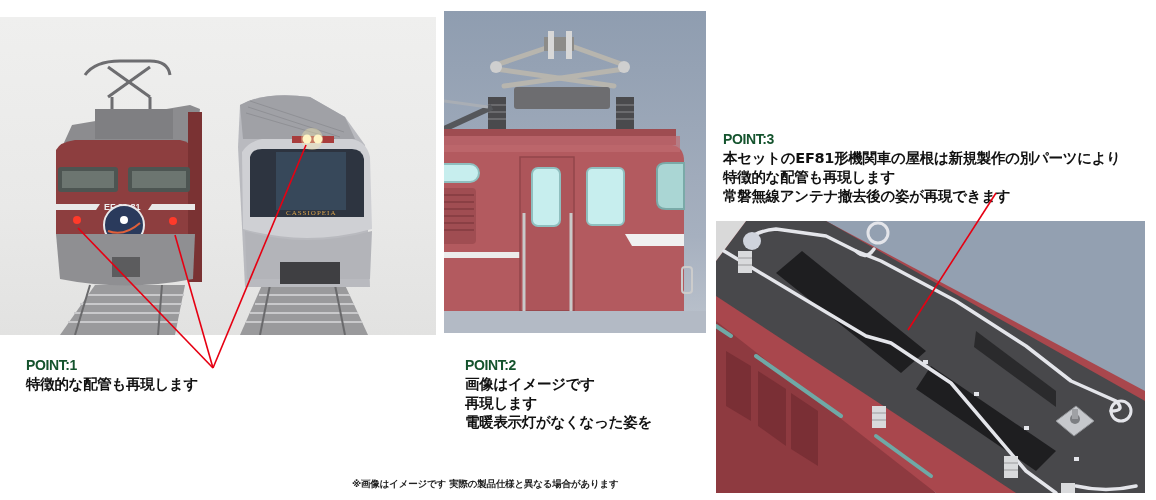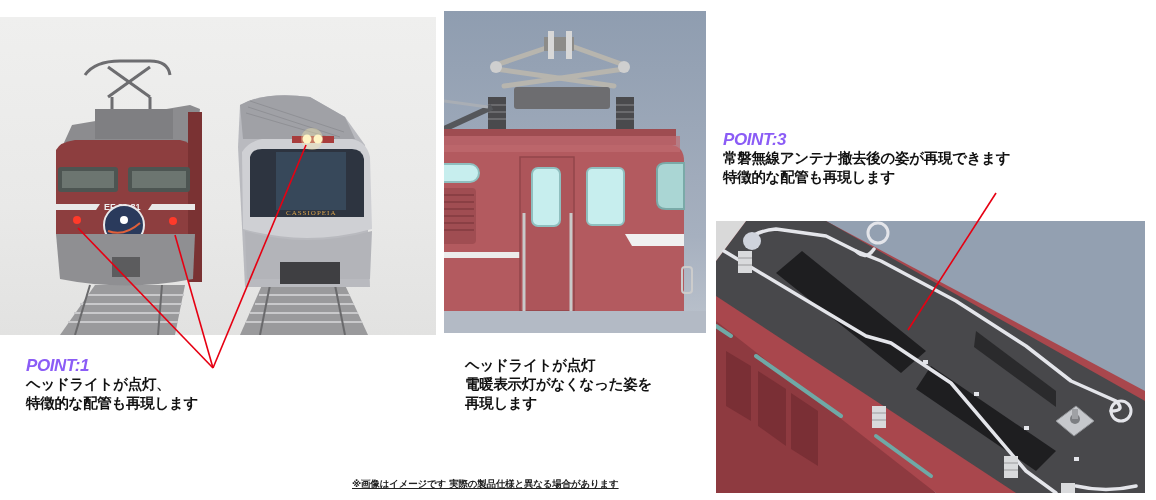--- a/index.html
+++ b/index.html
@@ -5,27 +5,27 @@
   * { margin:0; padding:0; box-sizing:border-box; }
   html, body { width:1156px; height:500px; background:#ffffff; overflow:hidden; }
   body { position:relative; font-family:"DejaVu Sans", "Liberation Sans", sans-serif; }
 
   .panel { position:absolute; overflow:hidden; }
   #photo1 { left:0; top:17px; width:436px; height:318px; background:linear-gradient(180deg,#efefee 0%,#e9e9e8 60%,#e2e2e1 100%); }
   #render2 { left:444px; top:11px; width:262px; height:322px; background:linear-gradient(180deg,#8f9db0 0%,#a6b0bf 70%,#bcc3cd 100%); }
   #render3 { left:716px; top:221px; width:429px; height:272px; background:#93a0b1; }
 
   .caption { position:absolute; font-weight:bold; color:#111; line-height:19px; font-size:14.5px; letter-spacing:-0.3px; }
-  .caption .point { color:#8b5cf6; font-size:17px; font-family:"Liberation Sans", sans-serif; font-weight:bold; letter-spacing:-0.4px;font-style:italic; }
+  .caption .point { color:#14532d; font-size:14px; font-family:"Liberation Sans", sans-serif; font-weight:bold; letter-spacing:-0.4px; }
   .caption .line { display:block; white-space:nowrap; }
   #caption1 { left:26px; top:356px; }
   #caption2 { left:465px; top:356px; }
   #caption3 { left:723px; top:130px; }
 
-  #disclaimer { position:absolute; left:352px; top:478px; font-size:9.5px; font-weight:bold; color:#222; white-space:nowrap; letter-spacing:-0.2px;text-decoration:underline; }
+  #disclaimer { position:absolute; left:352px; top:478px; font-size:9.5px; font-weight:bold; color:#222; white-space:nowrap; letter-spacing:-0.2px; }
 
   svg.overlay { position:absolute; left:0; top:0; width:1156px; height:500px; pointer-events:none; }
 </style>
 </head>
 <body>
 
 <div class="panel" id="photo1">
   <svg width="436" height="318" viewBox="0 0 436 318">
 
     <polygon points="60,318 95,268 185,268 175,318" fill="#9a9a9c"></polygon>
@@ -229,34 +229,35 @@
       <rect x="207" y="139" width="5" height="4"></rect>
         <rect x="258" y="171" width="5" height="4"></rect>
         <rect x="308" y="205" width="5" height="4"></rect>
         <rect x="358" y="236" width="5" height="4"></rect>
     </g>
   </svg>
 </div>
 
 <div class="caption" id="caption1">
   <span class="line point">POINT:1</span>
-  <span class="line">ヘッドライトが点灯、</span>
   <span class="line">特徴的な配管も再現します</span>
 </div>
 
 <div class="caption" id="caption2">
-  <span class="line">ヘッドライトが点灯</span>
+  <span class="line point">POINT:2</span>
+  <span class="line">画像はイメージです</span>
+  <span class="line">再現します</span>
   <span class="line">電暖表示灯がなくなった姿を</span>
-  <span class="line">再現します</span>
 </div>
 
 <div class="caption" id="caption3">
   <span class="line point">POINT:3</span>
+  <span class="line">本セットのEF81形機関車の屋根は新規製作の別パーツにより</span>
+  <span class="line">特徴的な配管も再現します</span>
   <span class="line">常磐無線アンテナ撤去後の姿が再現できます</span>
-  <span class="line">特徴的な配管も再現します</span>
 </div>
 
 <div id="disclaimer">※画像はイメージです 実際の製品仕様と異なる場合があります</div>
 
 <svg class="overlay" viewBox="0 0 1156 500">
   <g stroke="#e60012" stroke-width="1.6" fill="none">
     <line x1="78" y1="228" x2="213" y2="368"></line>
     <line x1="175" y1="235" x2="213" y2="368"></line>
     <line x1="306" y1="145" x2="213" y2="368"></line>
     <line x1="996" y1="193" x2="908" y2="330"></line>

